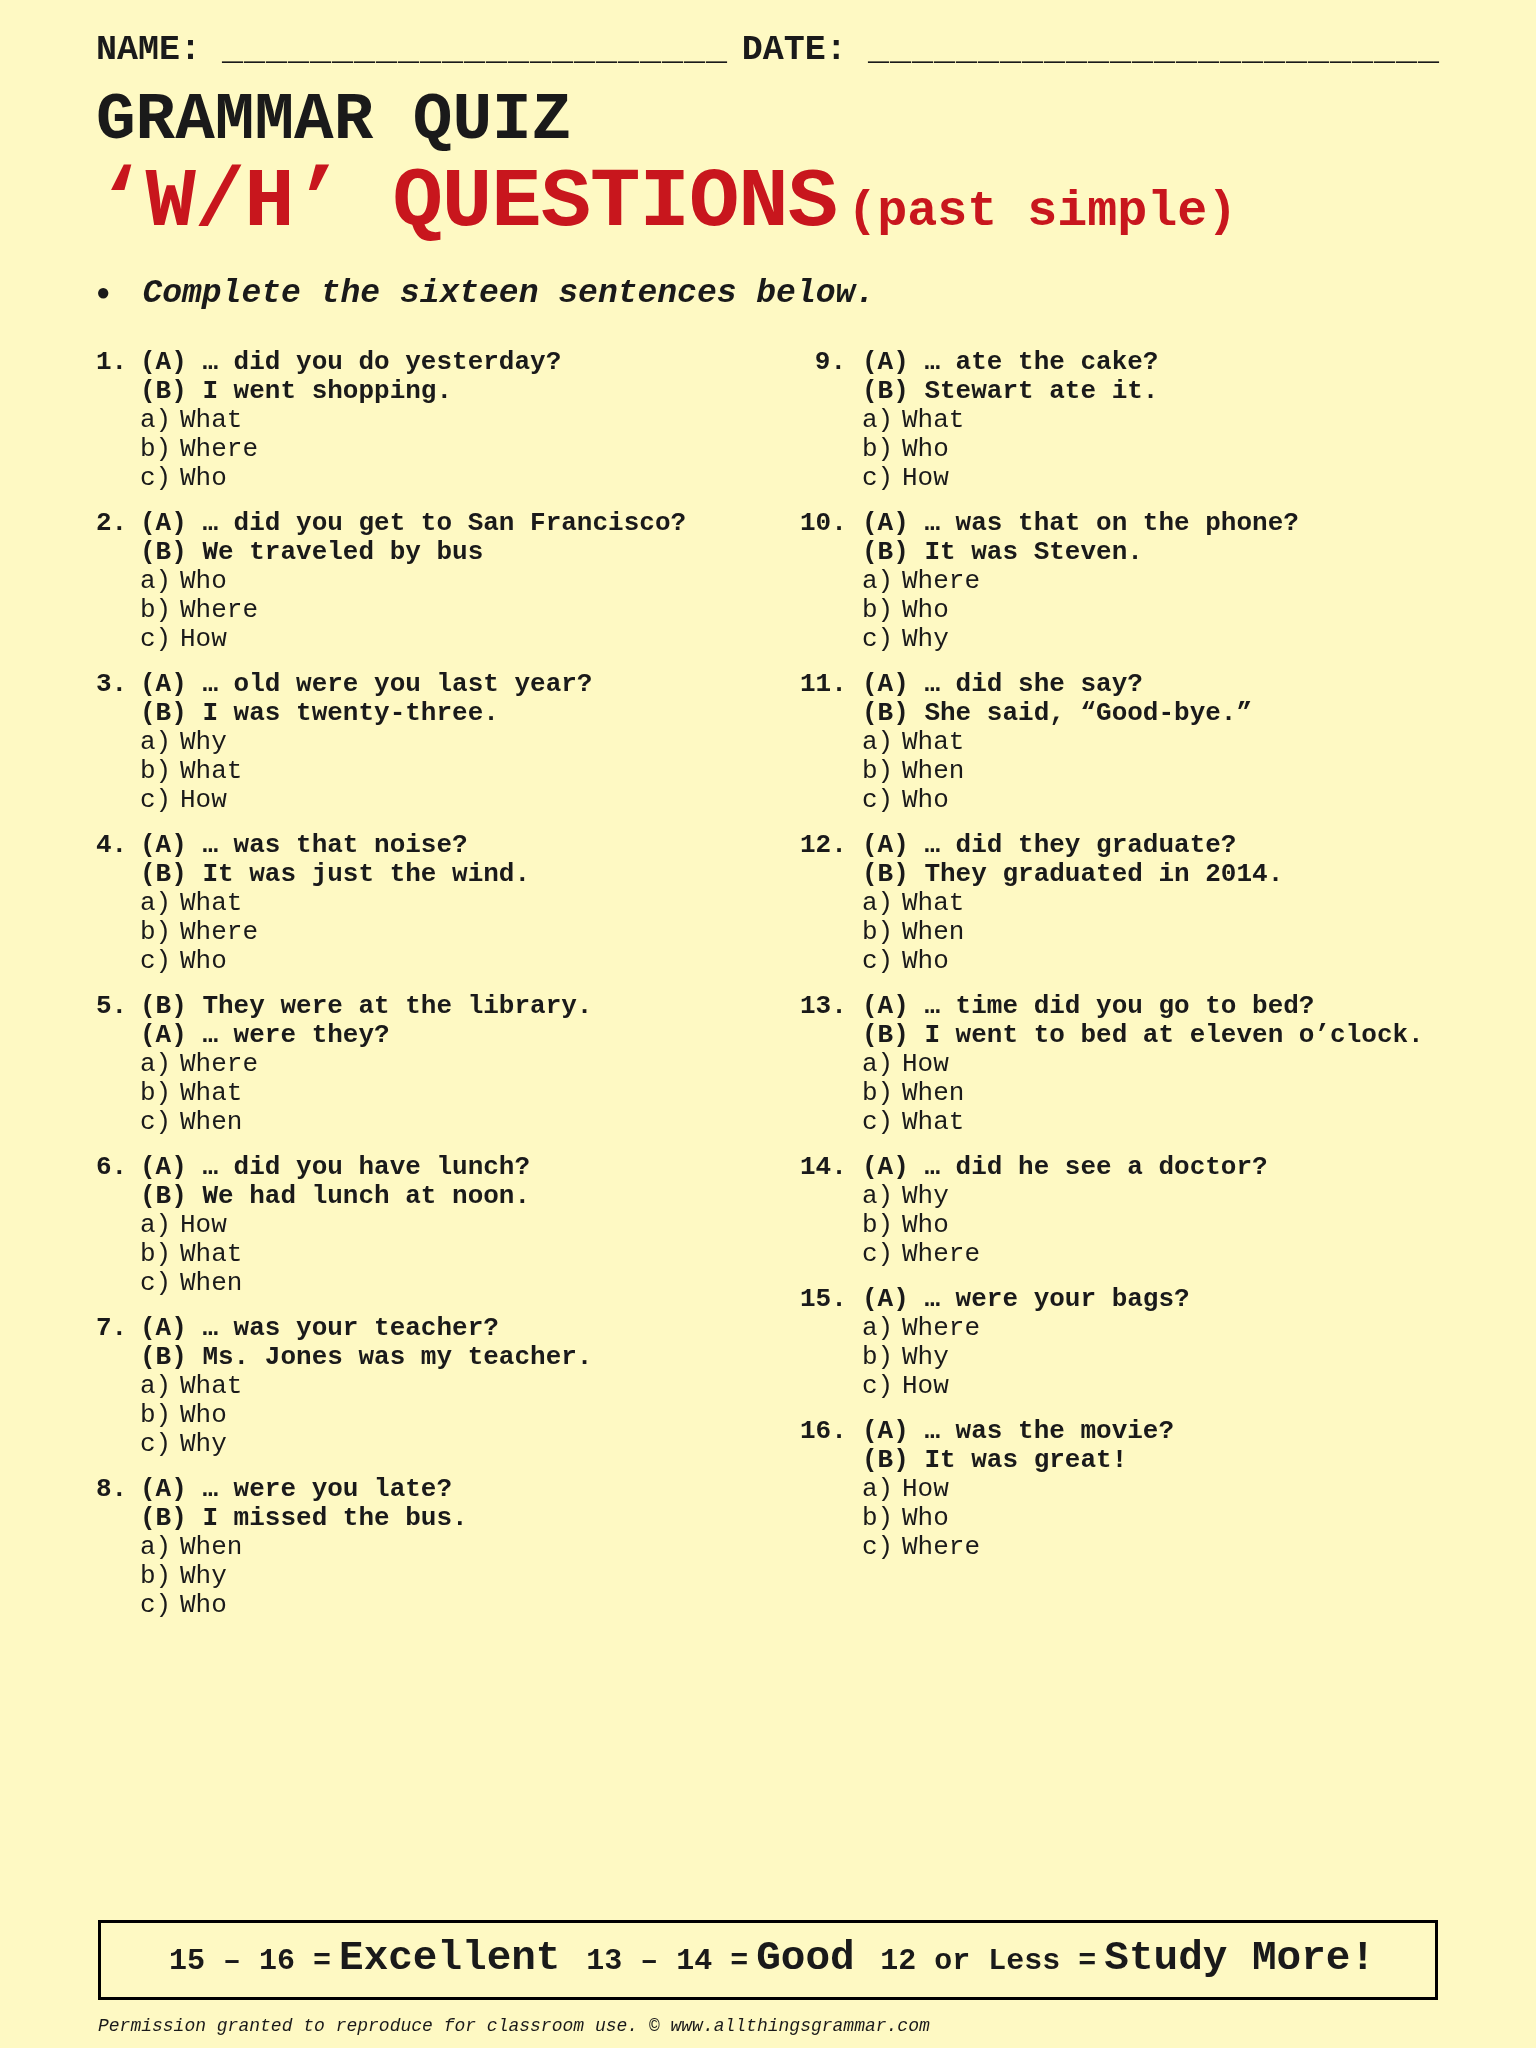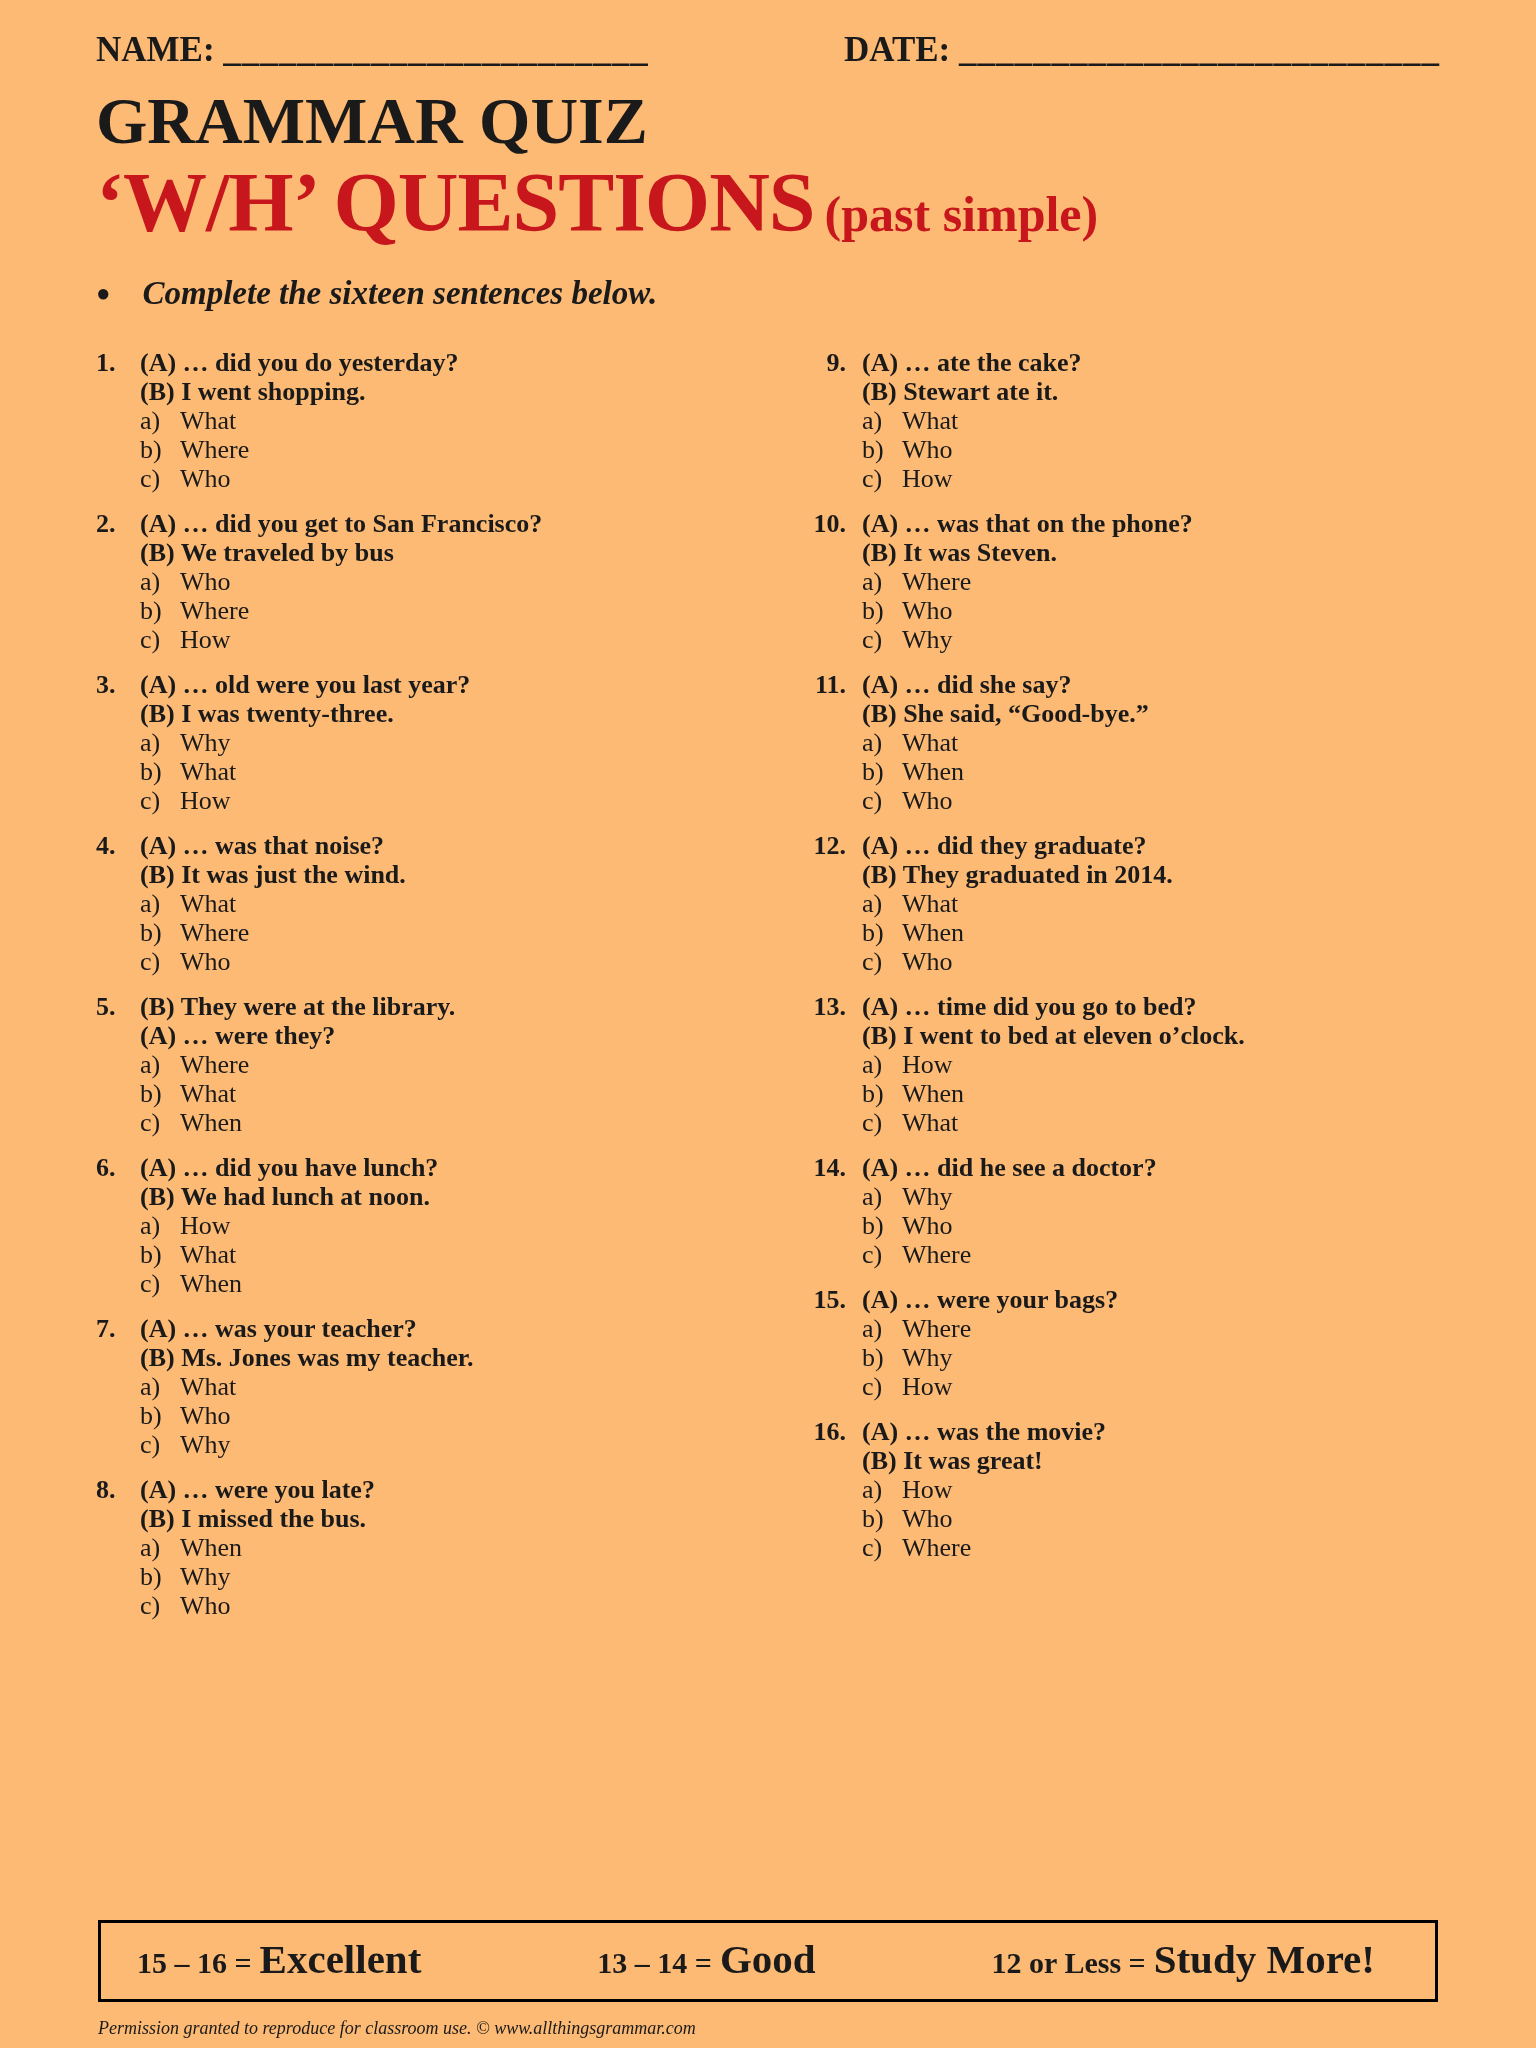--- a/index.html
+++ b/index.html
@@ -1,24 +1,24 @@
 <!DOCTYPE html>
 <html style="--accent: #c8161d;"><head>
 <meta charset="utf-8">
 <style>
   html,body{margin:0;padding:0;background:#ffffff;}
   .page{
     position:relative;
     width:1536px;height:2048px;
     box-sizing:border-box;
     padding:30px 96px 0 96px;
-    font-family:Liberation Serif, serif;
+    font-family:Liberation Mono, monospace;
     color:#1a1a1a;
     overflow:hidden;
-    background:#fdba74;
+    background:#fef9c3;
   }
   
   .name-date-row{display:flex;justify-content:space-between;font-size:35px;font-weight:bold;}
   .name-field,.date-field{white-space:nowrap;}
   .blank{letter-spacing:1px;}
   .page-title{margin:16px 0 0;font-size:66px;font-weight:bold;letter-spacing:0;line-height:1.05;}
   .quiz-subtitle{margin:4px 0 0;color:var(--accent,#c8161d);font-weight:bold;line-height:1.05;}
   .subtitle-main{font-size:84px;letter-spacing:-1px;}
   .subtitle-note{font-size:50px;margin-left:10px;}
   .instruction-row{margin-top:28px;display:flex;align-items:center;font-size:33px;font-weight:bold;font-style:italic;}
@@ -29,21 +29,21 @@
   .col-right{padding-left:32px;}
   .question{display:flex;margin-bottom:16px;font-size:26px;line-height:29px;}
   .q-num{flex:none;width:44px;font-weight:bold;}
   .col-right .q-num{width:46px;text-align:right;margin-right:16px;}
   .q-body{flex:1;}
   .q-line-bold{font-weight:bold;}
   .q-option{display:flex;}
   .opt-letter{flex:none;width:40px;}
   
   .bottom-area{position:absolute;left:98px;right:98px;top:1920px;}
-  .score-box{border:3px solid #000;display:flex;justify-content:space-between;align-items:baseline;padding:12px 60px 16px 36px;}
+  .score-box{border:3px solid #000;display:flex;justify-content:space-between;align-items:baseline;padding:12px 60px 16px 68px;}
   .score-item{white-space:nowrap;}
   .score-range{font-size:30px;font-weight:bold;}
   .score-label{font-size:41px;font-weight:bold;margin-left:8px;}
   .permission{margin-top:16px;font-style:italic;font-size:18px;}
 </style>
 </head>
 <body>
 
 <div class="page">
 

